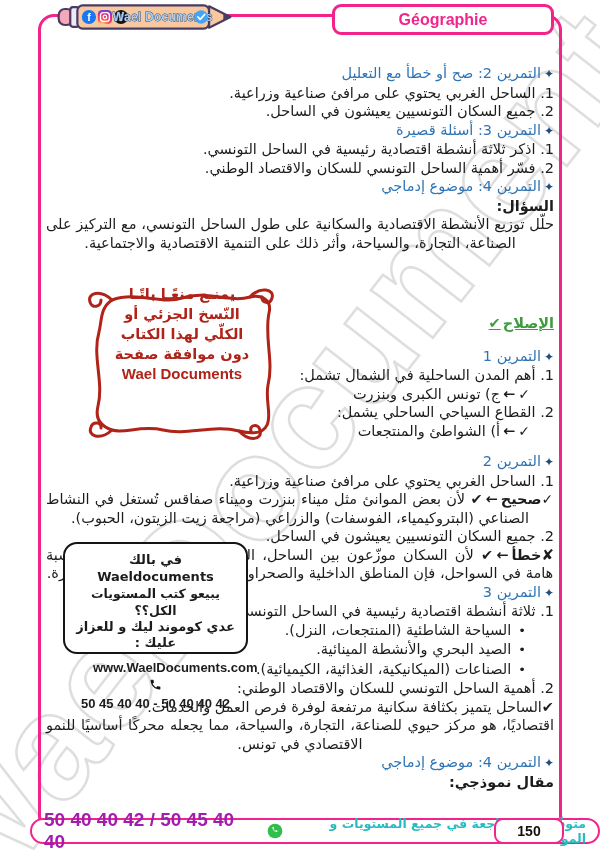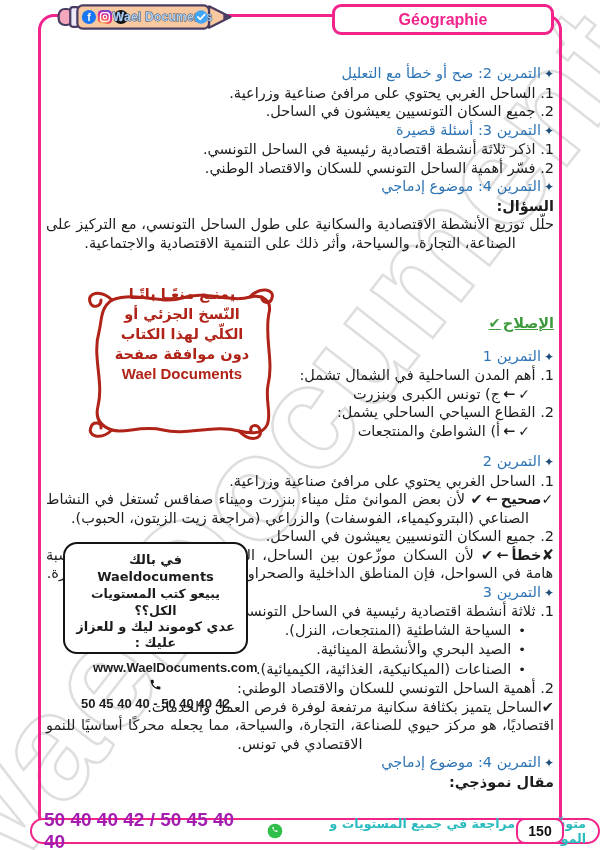--- a/index.html
+++ b/index.html
@@ -54,21 +54,21 @@
     font-family:"Liberation Sans",sans-serif;font-weight:bold;}
   .contact .web{font-size:13px;margin-top:9px;gap:20px;}
   .contact .tel{font-size:13px;margin-top:3px;flex-direction:column;}
   
   .footer-pill{position:absolute;left:30px;top:818px;height:26px;box-sizing:border-box;
     border:2.5px solid #F2248C;border-radius:13px;background:#fff;z-index:5;
     display:flex;direction:rtl;align-items:center;gap:7px;padding:0 12px;}
   .footer-pill .txt{color:#2ABBBE;font-size:12.5px;font-weight:bold;}
   .footer-pill .num{color:#a21caf;font-weight:bold;font-size:19px;direction:ltr;
     font-family:"Liberation Sans",sans-serif;}
-  .page-pill{position:absolute;right:36px;top:818px;width:48px;height:26px;box-sizing:border-box;
+  .page-pill{position:absolute;right:36px;top:818px;width:70px;height:26px;box-sizing:border-box;
     border:2.5px solid #F2248C;border-radius:9px;background:#fff;z-index:5;
     display:flex;align-items:center;justify-content:center;font-weight:bold;font-size:14px;
     font-family:"Liberation Sans",sans-serif;color:#111;}
 </style>
 </head>
 <body>
 
 <div class="watermark">WaelDocuments</div>
 <div class="frame"></div>
 

